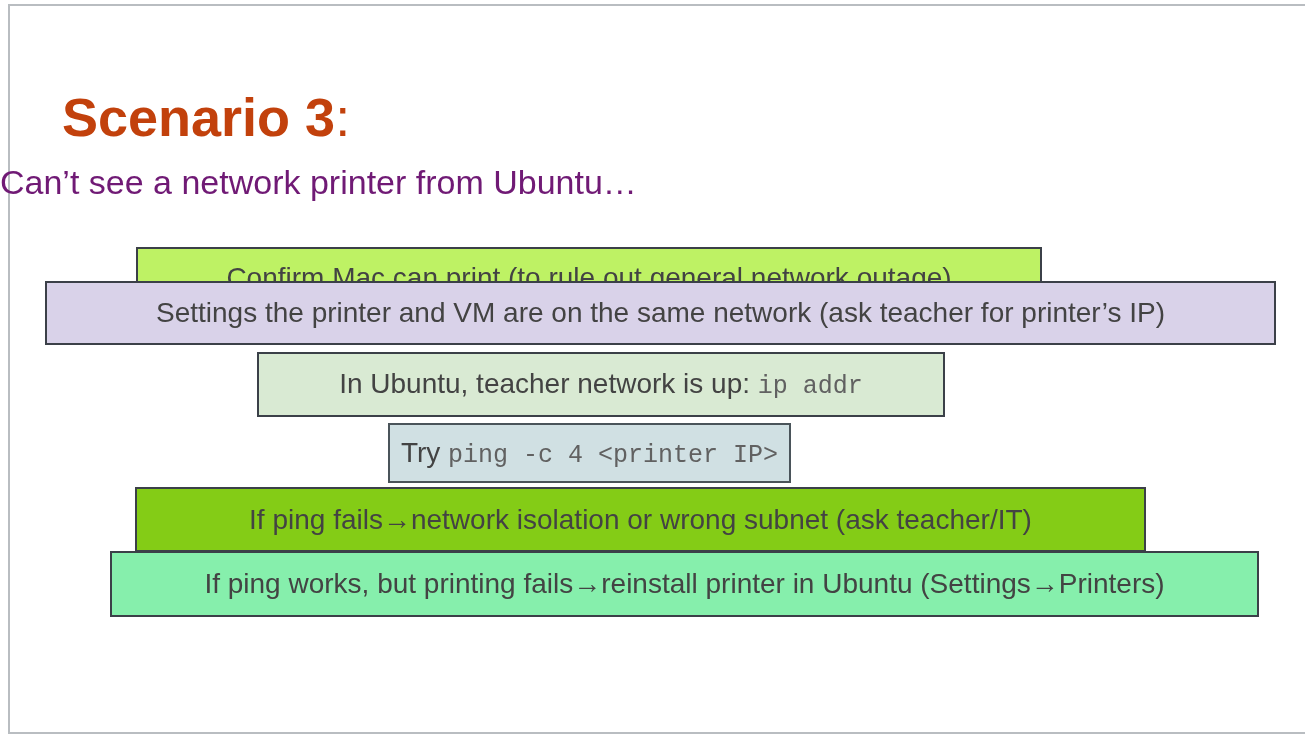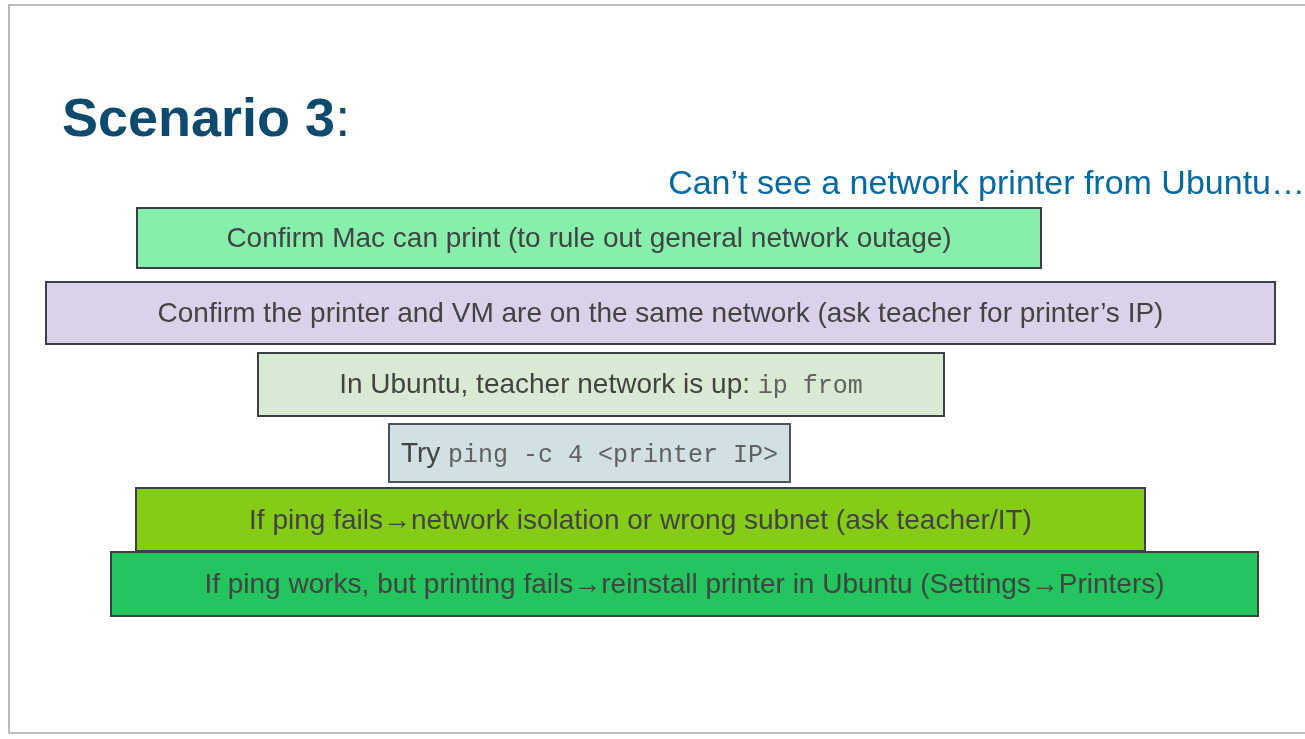--- a/index.html
+++ b/index.html
@@ -24,34 +24,34 @@
     border-right: none;
     pointer-events: none;
   }
 
   .title {
     position: absolute;
     left: 62px;
     top: 52px;
     font-size: 54px;
     line-height: 1.1;
-    color: #0c4a6e;
+    color: #c2410c;
     white-space: nowrap;
   }
   .title .bold { font-weight: 700; }
   .title .colon { font-weight: 400; }
 
   .subtitle {
     position: absolute;
     left: 0;
     top: 163px;
     width: 1305px;
-    text-align: right;
+    text-align: left;
     font-size: 34px;
-    color: #0369a1;
+    color: #701a75;
     white-space: nowrap;
   }
 
   .step {
     position: absolute;
     box-sizing: border-box;
     border: 2px solid #3b4048;
     display: flex;
     align-items: center;
     justify-content: center;
@@ -76,35 +76,35 @@
 </style>
 </head>
 <body>
 
 <div class="slide-frame"></div>
 
 <h1 class="title"><span class="bold">Scenario 3</span><span class="colon">:</span></h1>
 
 <div class="subtitle">Can’t see a network printer from Ubuntu…</div>
 
-<div class="step s0" style="background: #86efac; border-color: rgb(59, 64, 72);">
+<div class="step s0" style="background: #bef264; border-color: rgb(59, 64, 72); margin-top: 40px;">
   <span class="line"><span>Confirm Mac can print (to rule out general network outage)</span></span>
 </div>
 
 <div class="step s1" style="background: rgb(217, 210, 233); border-color: rgb(59, 64, 72);">
-  <span class="line"><span>Confirm the printer and VM are on the same network (ask teacher for printer’s IP)</span></span>
+  <span class="line"><span>Settings the printer and VM are on the same network (ask teacher for printer’s IP)</span></span>
 </div>
 
 <div class="step s2" style="background: rgb(217, 234, 211); border-color: rgb(59, 64, 72);">
-  <span class="line"><span>In Ubuntu, teacher network is up: </span><span class="mono">ip from</span></span>
+  <span class="line"><span>In Ubuntu, teacher network is up: </span><span class="mono">ip addr</span></span>
 </div>
 
 <div class="step s3" style="background: rgb(208, 224, 227); border-color: rgb(74, 84, 90); text-align: center;">
   <span class="line"><span>Try </span><span class="mono">ping -c 4 &lt;printer IP&gt;</span></span>
 </div>
 
 <div class="step s4" style="background: #84cc16; border-color: rgb(59, 64, 72);">
   <span class="line"><span>If ping fails→network isolation or wrong subnet (ask teacher/IT)</span></span>
 </div>
 
-<div class="step s5" style="background: #22c55e; border-color: rgb(59, 64, 72);">
+<div class="step s5" style="background: #86efac; border-color: rgb(59, 64, 72);">
   <span class="line"><span>If ping works, but printing fails→reinstall printer in Ubuntu (Settings→Printers)</span></span>
 </div>
 
 </body></html>

